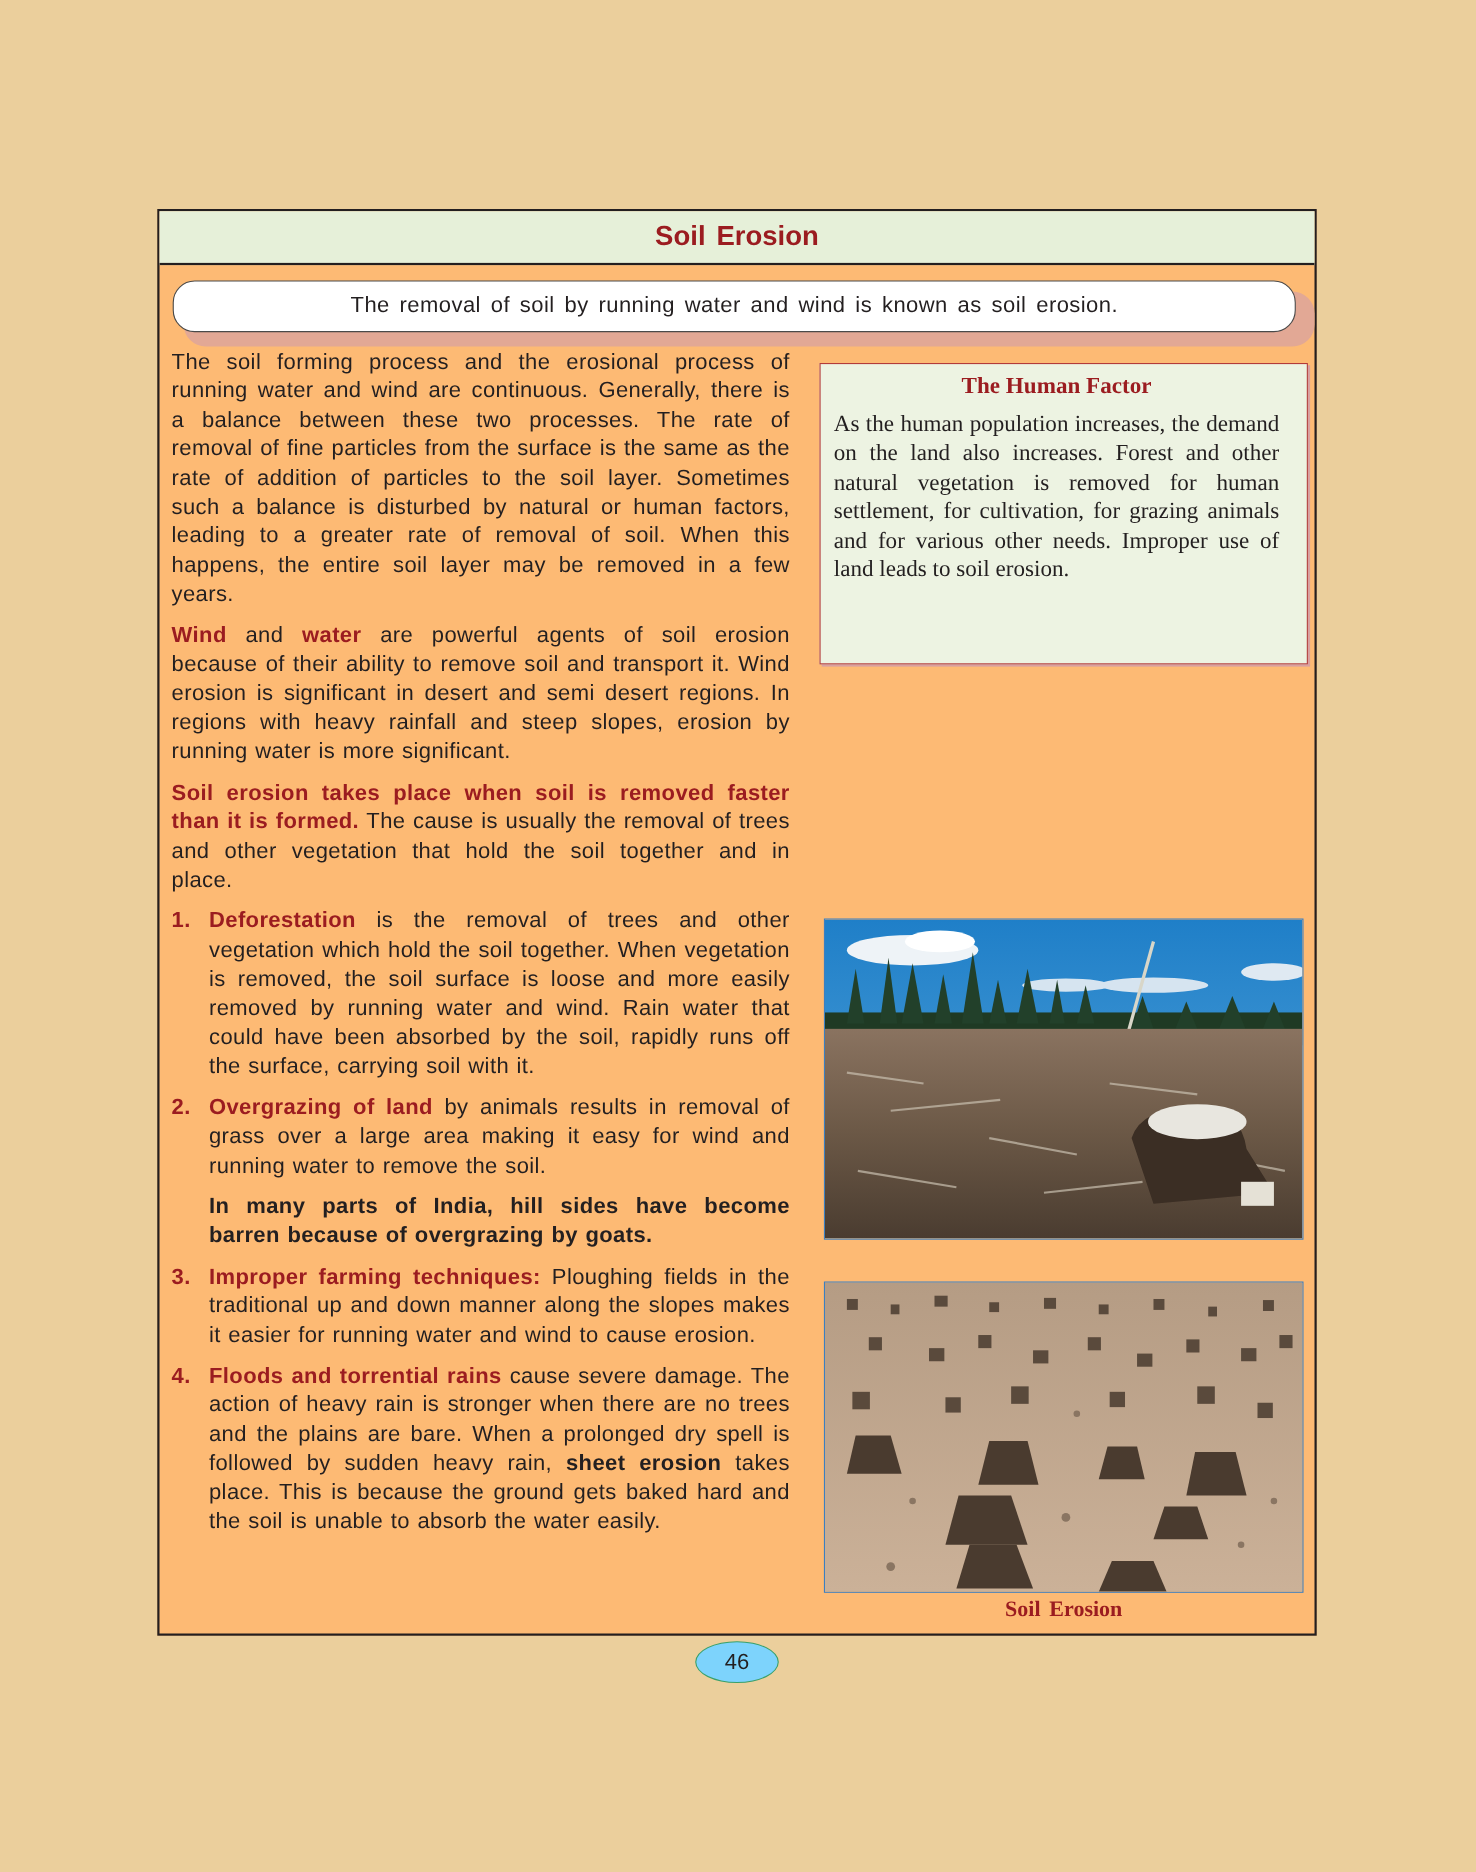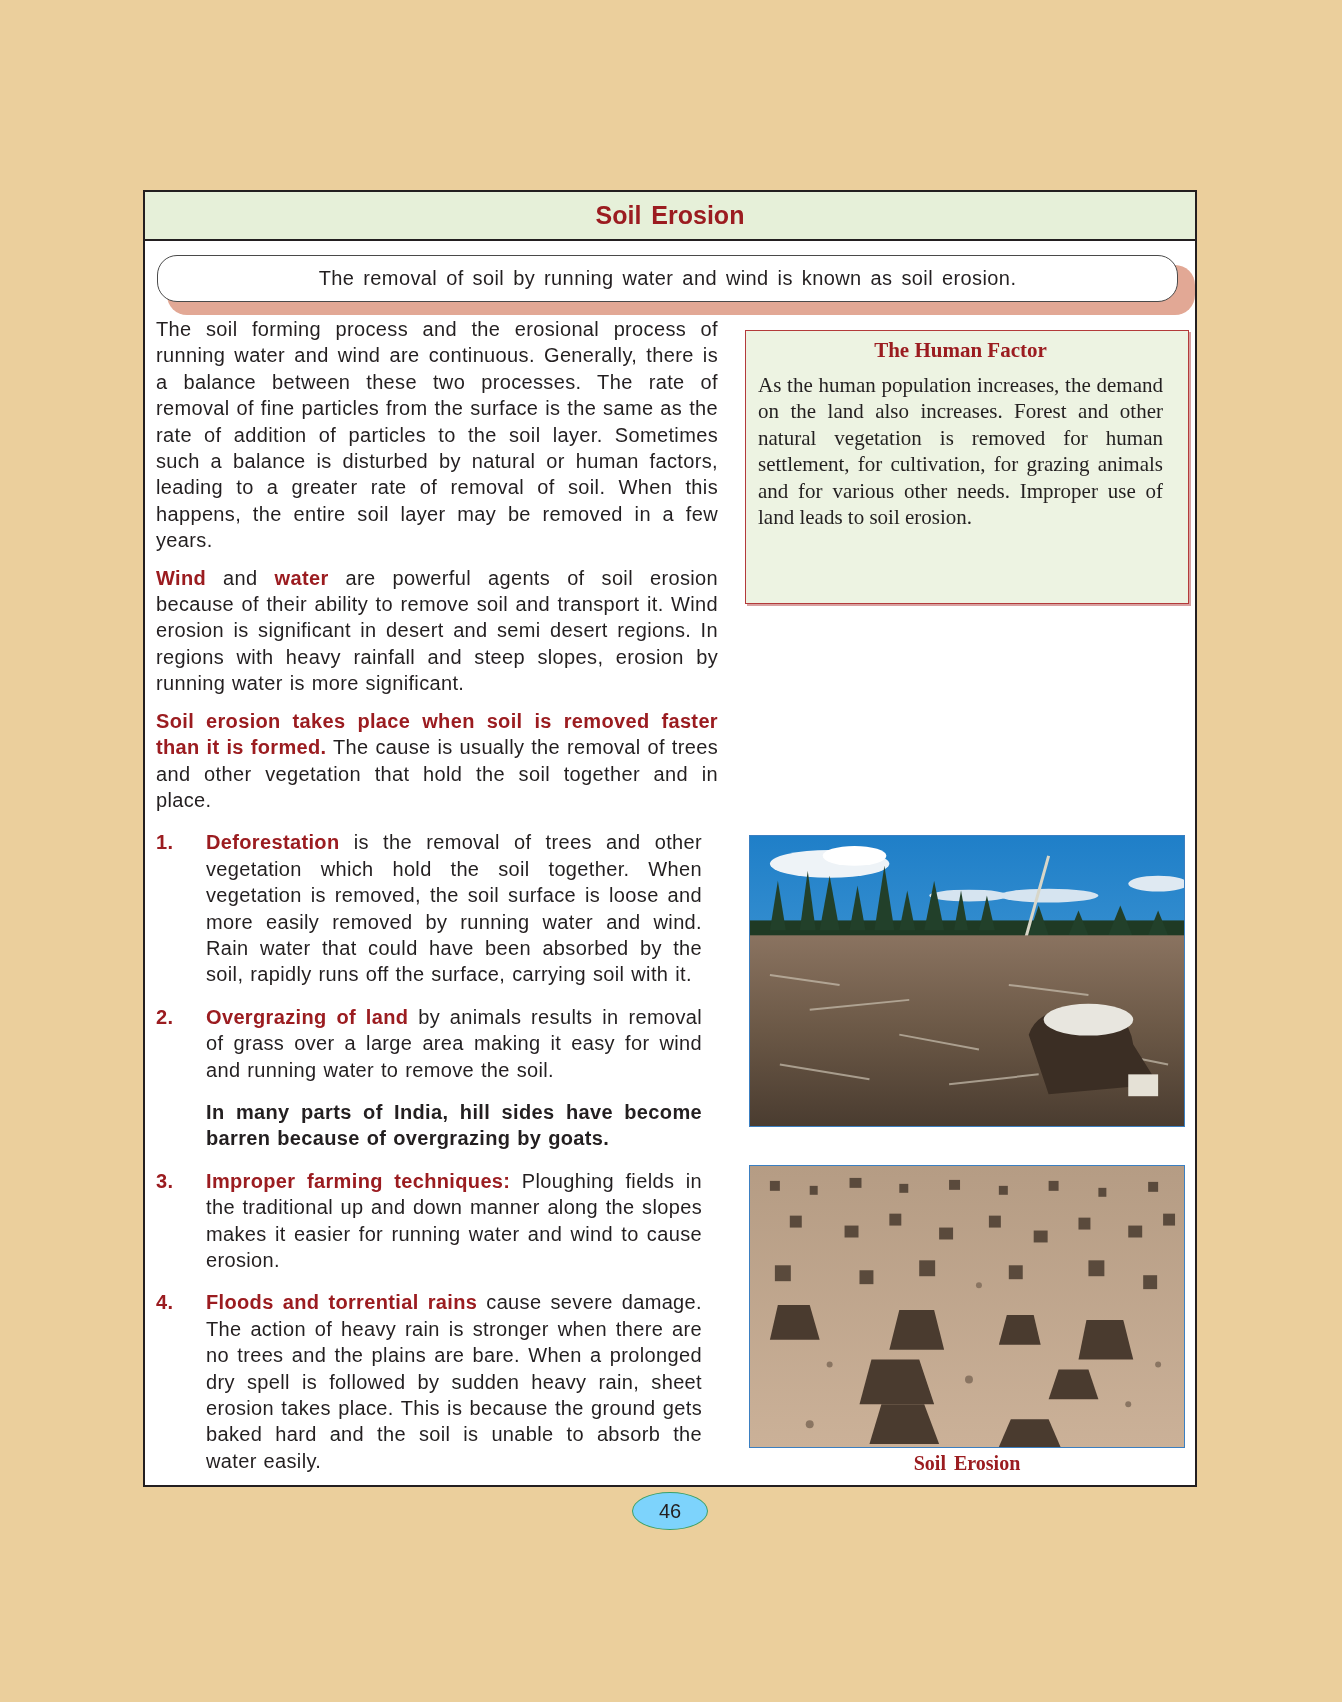--- a/index.html
+++ b/index.html
@@ -8,21 +8,21 @@
     background: #ebcf9c;
     position: relative;
     overflow: hidden;
     font-family: "Liberation Sans", sans-serif;
     color: #231f20;
   }
   .page {
     position: absolute;
     left: 143px; top: 190px;
     width: 1050px; height: 1293px;
-    background: #ffffff;
+    background: #fdba74;
     border: 2.5px solid #231f20;
     box-sizing: content-box;
   }
   .title-band {
     position: absolute; left: 0; top: 0; right: 0;
     height: 47px;
     background: #e6f0d9;
     border-bottom: 2.5px solid #231f20;
     display: flex; align-items: center; justify-content: center;
   }
@@ -61,28 +61,28 @@
     left: 11px; top: 124px;
     width: 562px;
     font-size: 20px;
     line-height: 26.4px;
     text-align: justify;
     letter-spacing: 0.35px;
     word-spacing: 1px;
   }
   .left-col p { margin: 0 0 11px 0; }
   .red { color: #9b1c20; font-weight: bold; }
-  .blk { font-weight: normal; }
+  .blk { font-weight: bold; }
   .list { margin: 0; padding: 0; list-style: none; }
   .list li { position: relative; padding-left: 34px; margin-bottom: 11px; }
   .list li .num {
     position: absolute; left: 0; top: 0;
     color: #9b1c20; font-weight: bold;
   }
-  .list li p { margin: 16px; }
+  .list li p { margin: 0; }
   .list li p + p { margin-top: 11px; font-weight: bold; }
 
   .human-box {
     position: absolute;
     left: 600px; top: 138px;
     width: 444px; height: 274px;
     background: #edf3e2;
     border: 1.5px solid #b33a3a;
     box-shadow: 2px 2px 0 #d9a0a0;
     box-sizing: border-box;

